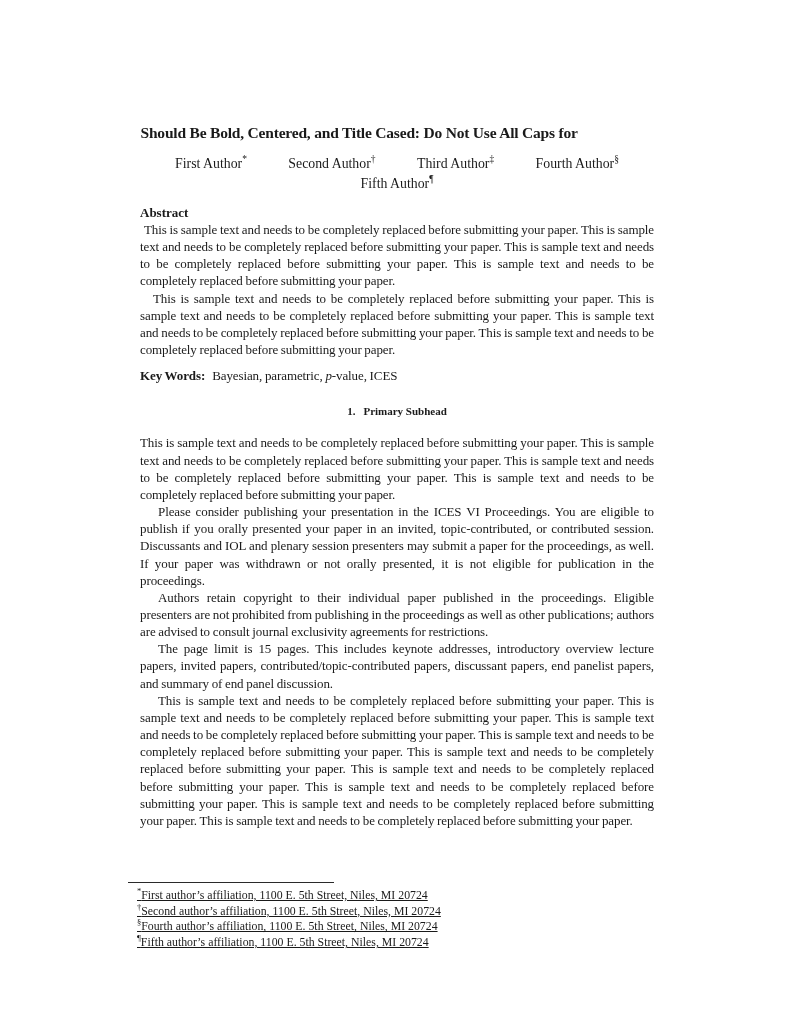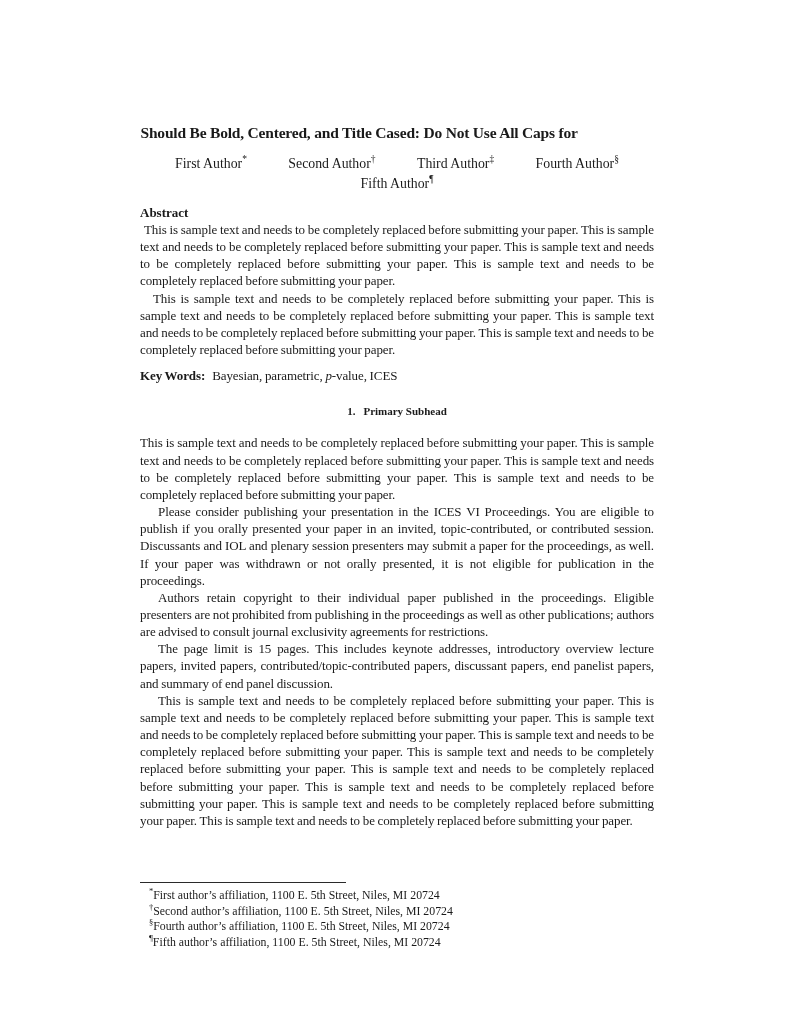--- a/index.html
+++ b/index.html
@@ -35,22 +35,22 @@
   .keywords { margin-top:9px; text-align:left; }
   .kw-label { font-weight:700; margin-right:7px; }
   .kw-italic { font-style:italic; }
   .section {
     margin:19px 0 14px 0; text-align:center;
     font-size:11px; font-weight:700; line-height:17px;
   }
   .secnum { margin-right:8px; }
   .body-par.indent { text-indent:18px; }
   .footnotes {
-    position:absolute; left:140px; top:882px; width:514px;
-    font-size:11.8px; line-height:15.7px;
+    position:absolute; left:128px; top:882px; width:514px;
+    font-size:11.8px; line-height:15.7px;text-decoration:underline;
   }
   .footnote-rule {
     width:206px; height:0;
     border-top:1.2px solid #2a2a2a;
     margin-bottom:5px;
   }
   .footnote { text-indent:9px; white-space:nowrap; }
   .footnote sup { font-size:8.5px; line-height:0; }
 </style>
 </head>

